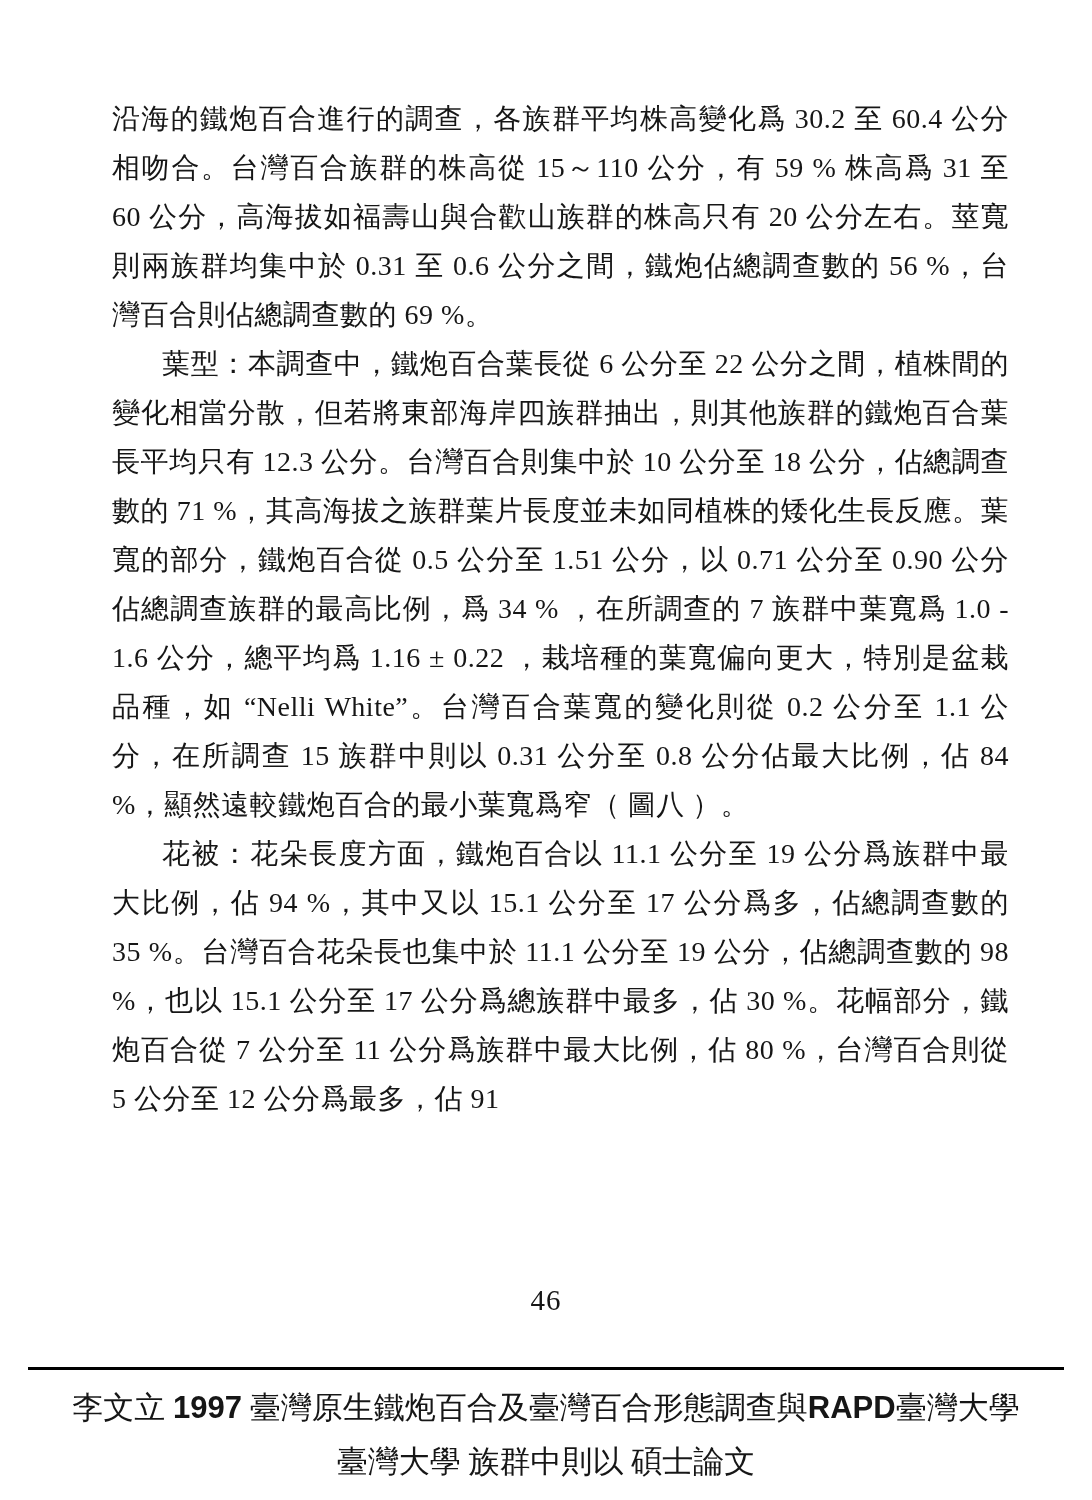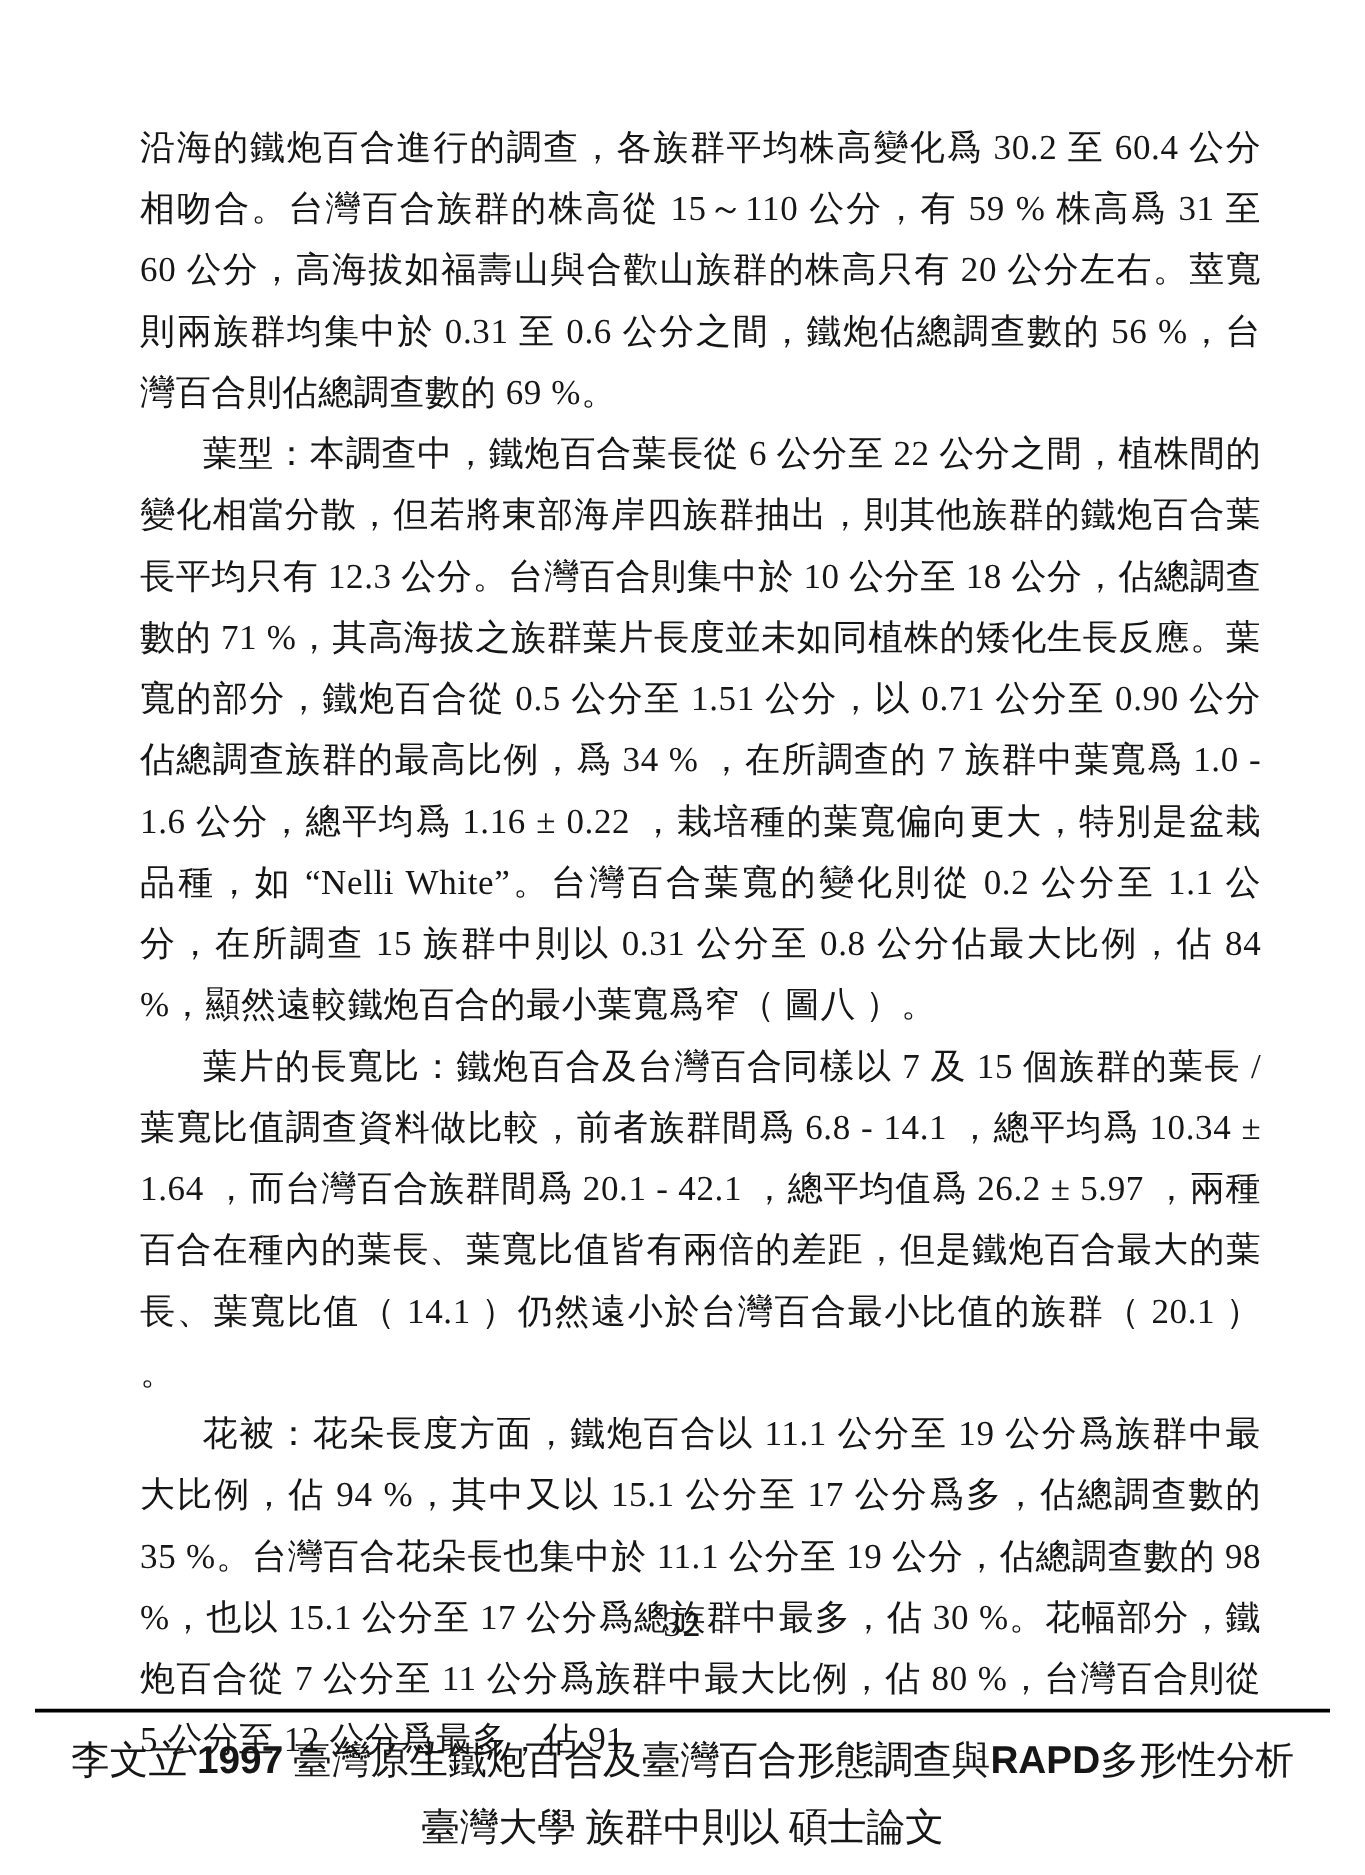--- a/index.html
+++ b/index.html
@@ -78,27 +78,26 @@
   }
 </style>
 </head>
 <body>
 
 <div class="page">
 
   <main class="body-text">
     <p class="para">沿海的鐵炮百合進行的調查，各族群平均株高變化爲 30.2 至 60.4 公分相吻合。台灣百合族群的株高從 15～110 公分，有 59 % 株高爲 31 至 60 公分，高海拔如福壽山與合歡山族群的株高只有 20 公分左右。莖寬則兩族群均集中於 0.31 至 0.6 公分之間，鐵炮佔總調查數的 56 %，台灣百合則佔總調查數的 69 %。</p>
     <p class="para indent">葉型：本調查中，鐵炮百合葉長從 6 公分至 22 公分之間，植株間的變化相當分散，但若將東部海岸四族群抽出，則其他族群的鐵炮百合葉長平均只有 12.3 公分。台灣百合則集中於 10 公分至 18 公分，佔總調查數的 71 %，其高海拔之族群葉片長度並未如同植株的矮化生長反應。葉寬的部分，鐵炮百合從 0.5 公分至 1.51 公分，以 0.71 公分至 0.90 公分佔總調查族群的最高比例，爲 34 % ，在所調查的 7 族群中葉寬爲 1.0 - 1.6 公分，總平均爲 1.16 ± 0.22 ，栽培種的葉寬偏向更大，特別是盆栽品種，如 “Nelli White”。台灣百合葉寬的變化則從 0.2 公分至 1.1 公分，在所調查 15 族群中則以 0.31 公分至 0.8 公分佔最大比例，佔 84 %，顯然遠較鐵炮百合的最小葉寬爲窄（ 圖八 ）。</p>
-    <p class="para indent">葉片的長寬比：鐵炮百合及台灣百合同樣以 7 及 15 個族群的葉長 / 葉寬比值調查資料做比較，前者族群間爲 6.8 - 14.1 ，總平均爲 10.34 ± 1.64 ，而台灣百合族群間爲 20.1 - 42.1 ，總平均值爲 26.2 ± 5.97 ，兩種百合在種內的葉長、葉寬比值皆有兩倍的差距，但是鐵炮百合最大的葉長、葉寬比值（ 14.1 ）仍然遠小於台灣百合最小比值的族群（ 20.1 ） 。</p>
     <p class="para indent">花被：花朵長度方面，鐵炮百合以 11.1 公分至 19 公分爲族群中最大比例，佔 94 %，其中又以 15.1 公分至 17 公分爲多，佔總調查數的 35 %。台灣百合花朵長也集中於 11.1 公分至 19 公分，佔總調查數的 98 %，也以 15.1 公分至 17 公分爲總族群中最多，佔 30 %。花幅部分，鐵炮百合從 7 公分至 11 公分爲族群中最大比例，佔 80 %，台灣百合則從 5 公分至 12 公分爲最多，佔 91</p>
   </main>
 
-  <div class="pagenum">32</div>
+  <div class="pagenum">46</div>
 
   <hr class="rule">
 
   <div class="citation">
-    <span>李文立 </span><span class="bold-sans">1997</span><span> 臺灣原生鐵炮百合及臺灣百合形態調查與</span><span class="bold-sans">RAPD</span><span>多形性分析</span>
+    <span>李文立 </span><span class="bold-sans">1997</span><span> 臺灣原生鐵炮百合及臺灣百合形態調查與</span><span class="bold-sans">RAPD</span><span>臺灣大學</span>
   </div>
 
   <div class="affiliation">臺灣大學 族群中則以 碩士論文</div>
 
 </div>
 
 </body></html>

